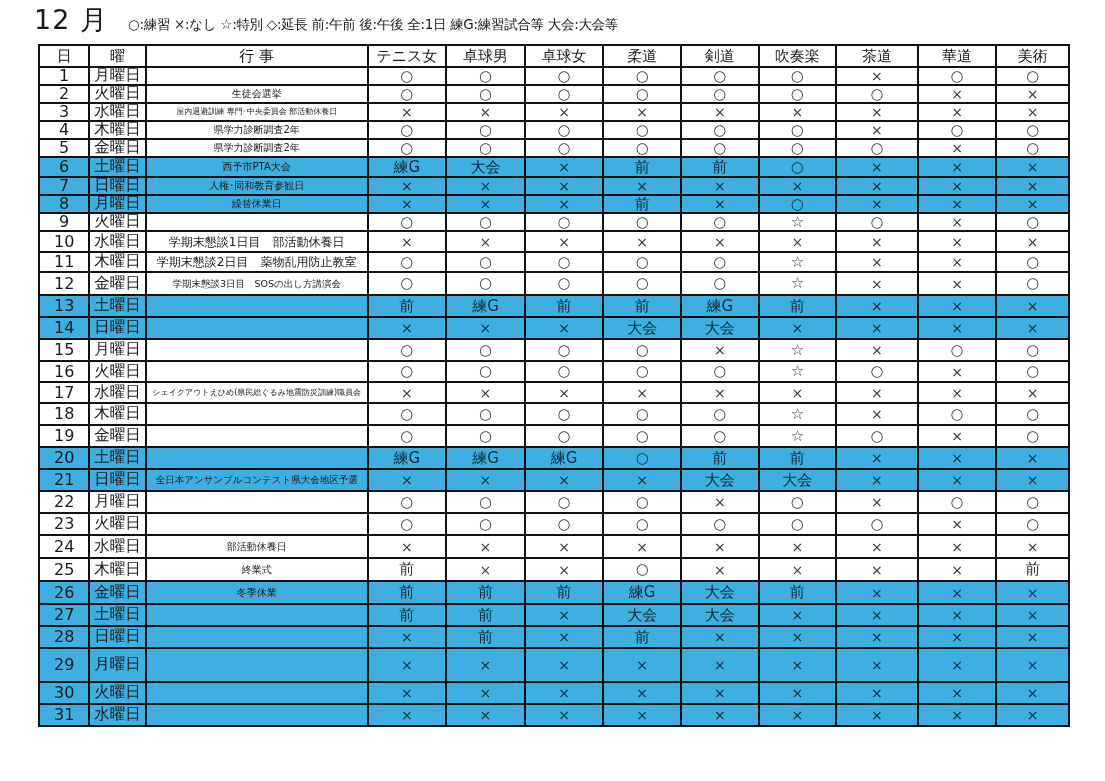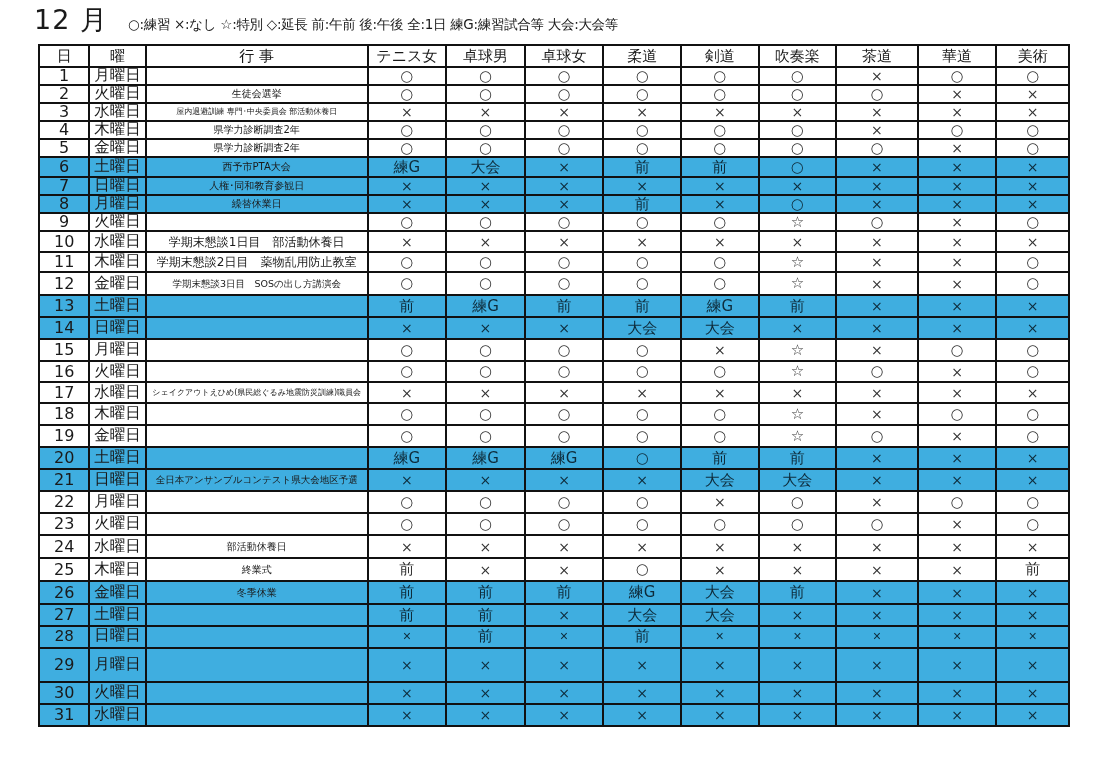--- a/index.html
+++ b/index.html
@@ -438,21 +438,21 @@
         <td class="sym">前</td>
         <td class="sym">前</td>
         <td class="sym x">×</td>
         <td class="sym">大会</td>
         <td class="sym">大会</td>
         <td class="sym x">×</td>
         <td class="sym x">×</td>
         <td class="sym x">×</td>
         <td class="sym x">×</td>
       </tr>
-      <tr class="hl" style="height: 22px; font-family: Liberation Mono, monospace;">
+      <tr class="hl" style="height: 22px;">
         <td class="day">28</td>
         <td class="dow">日曜日</td>
         <td class="event"></td>
         <td class="sym x">×</td>
         <td class="sym">前</td>
         <td class="sym x">×</td>
         <td class="sym">前</td>
         <td class="sym x">×</td>
         <td class="sym x">×</td>
         <td class="sym x">×</td>

